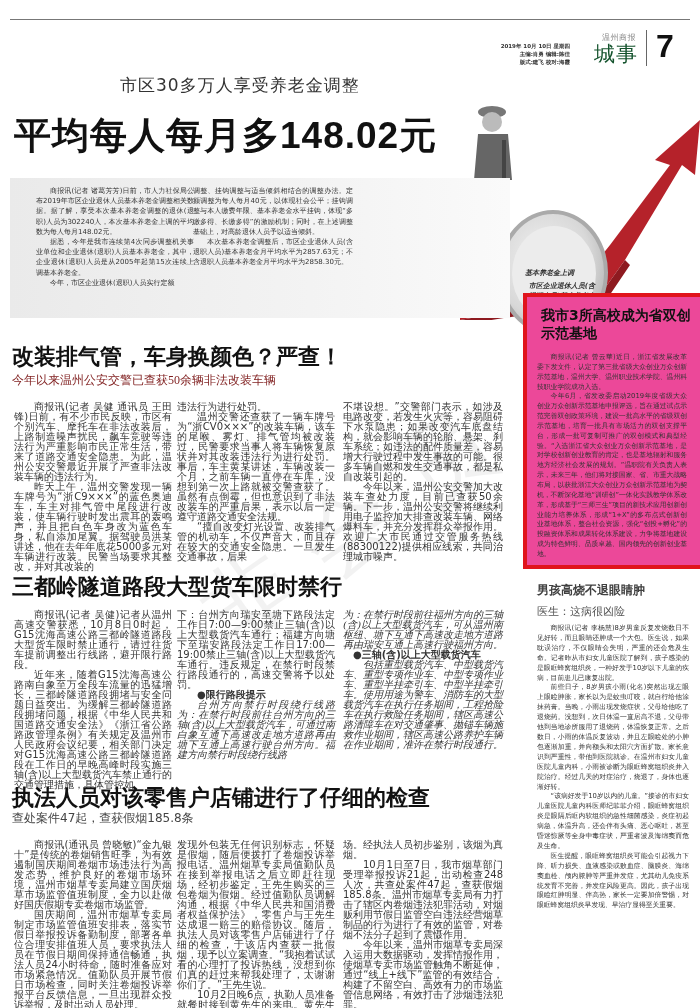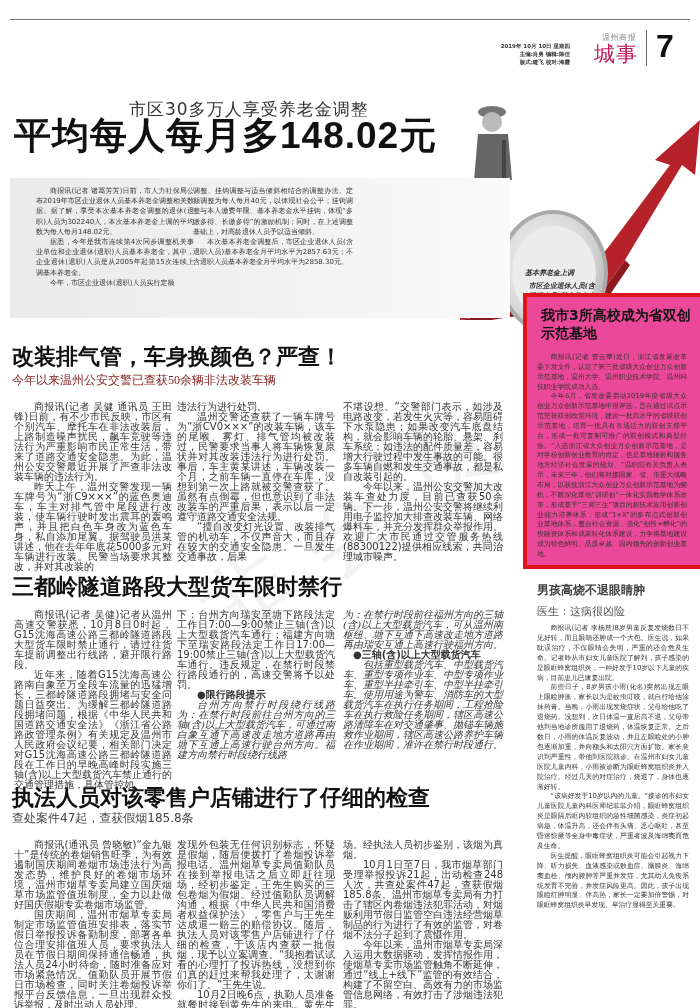--- a/index.html
+++ b/index.html
@@ -4,26 +4,26 @@
 <style>
   * { box-sizing: border-box; margin: 0; padding: 0; }
   html, body { width: 700px; height: 1008px; background: #ffffff; overflow: hidden; }
   body { font-family: "DejaVu Sans", "Liberation Sans", sans-serif; color: #222; position: relative; }
 
   .top-rule { position: absolute; left: 10px; top: 19px; width: 680px; height: 1px; background: #777; }
 
   .masthead { position: absolute; left: 490px; top: 28px; width: 200px; height: 40px; }
   .masthead .meta { position: absolute; left: 0; top: 14px; width: 80px; text-align: right; font-size: 5.5px; line-height: 8px; color: #333; font-weight: bold; }
   .masthead .paper-name { position: absolute; left: 112px; top: 4px; font-size: 8px; color: #888; letter-spacing: 0.5px; }
-  .masthead .section { position: absolute; left: 104px; top: 12px; font-size: 21px; color: #be185d; letter-spacing: 1px; }
+  .masthead .section { position: absolute; left: 104px; top: 12px; font-size: 21px; color: #14532d; letter-spacing: 1px; }
   .masthead .divider { position: absolute; left: 156px; top: 2px; width: 1px; height: 36px; background: #666; }
   .masthead .page-no { position: absolute; left: 166px; top: 0px; font-size: 32px; font-weight: bold; color: #111; font-family: "Liberation Sans", sans-serif; }
 
   
-  .lead-kicker { position: absolute; left: 120px; top: 98px; font-size: 17px; color: #333; letter-spacing: 1px; margin-left: 9px; }
+  .lead-kicker { position: absolute; left: 120px; top: 74px; font-size: 17px; color: #333; letter-spacing: 1px; }
   .lead-title { position: absolute; left: 14px; top: 111px; font-size: 37px; font-weight: bold; color: #111; letter-spacing: 1px; font-family: "Liberation Sans", sans-serif; }
 
   .lead-box { position: absolute; left: 10px; top: 178px; width: 500px; height: 140px;
     background: linear-gradient(90deg, #eaeaea 0%, #f3f3f3 60%, #fafafa 100%); }
   .lead-col { position: absolute; top: 8px; font-size: 7px; line-height: 10.2px; color: #333; text-align: justify; }
   .lead-col p { text-indent: 2em; }
   .lead-col.c1 { left: 26px; width: 158px; }
   .lead-col.c2 { left: 183px; width: 160px; }
 
   

